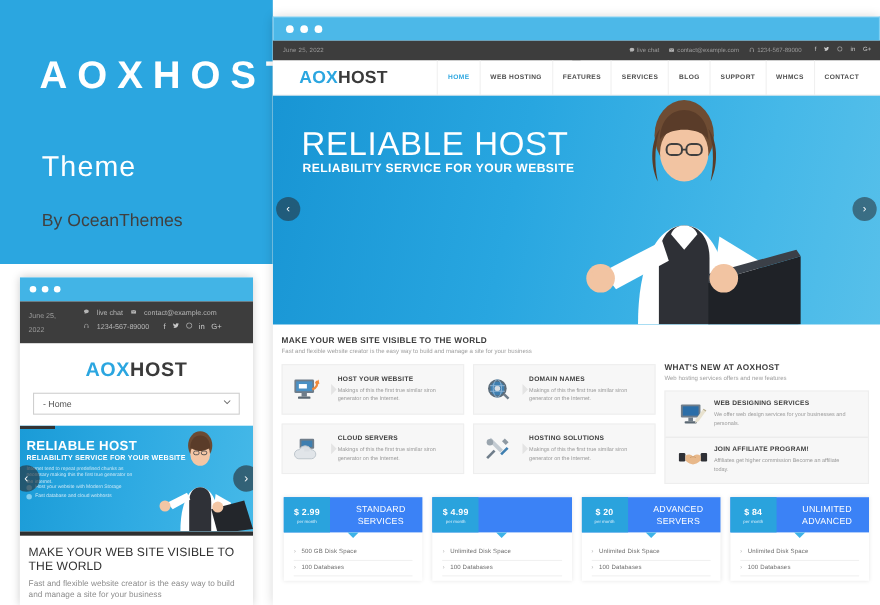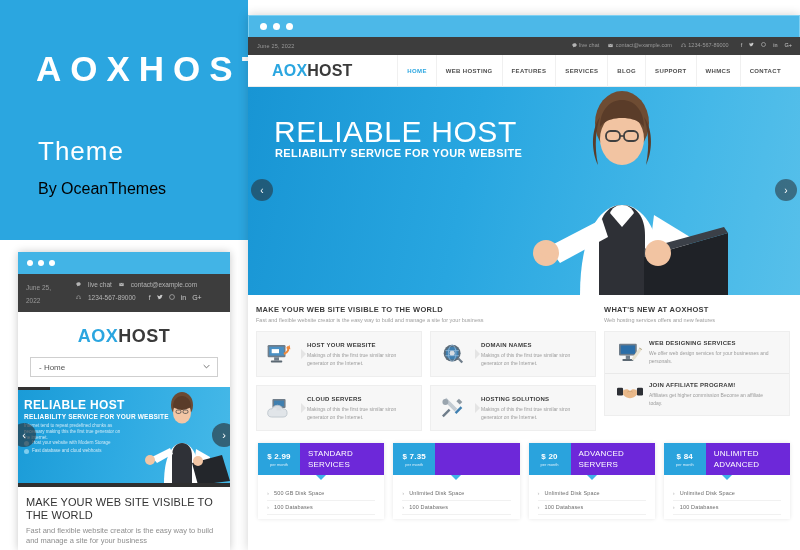--- a/index.html
+++ b/index.html
@@ -18,22 +18,22 @@
   #brand-title{
     position:absolute; left:36px; top:48px;
     color:#ffffff; font-size:35px; font-weight:bold;
     letter-spacing:9px; line-height:42px; width:200px;
   }
   #brand-theme{
     position:absolute; left:38px; top:136px;
     color:#ffffff; font-size:26px; font-weight:400; letter-spacing:1px;
   }
   #brand-by{
-    position:absolute; left:38px; top:180px;
-    color:#000000; font-size:16px; font-weight:400;
+    position:absolute; left:38px; top:192px;
+    color:#404040; font-size:16px; font-weight:400;
   }
   #left-bottom-fill{
     position:absolute; left:0; top:240px; width:248px; height:310px;
     background:#ffffff;
   }
 
   
   #mobile-card{
     position:absolute; left:18px; top:252px; width:212px; height:298px;
     background:#ffffff;
@@ -155,21 +155,21 @@
   #d-arrow-right{ right:3px; }
 
   
   .person-wrap{ position:absolute; bottom:0; }
   #hero .person-wrap{ right:72px; width:210px; height:208px; }
 
   #services-row{
     display:flex; padding:10px 8px 0 8px; gap:8px;
   }
   #svc-left{ width:340px; }
-  #svc-right{ width:186px; }
+  #svc-right{ width:186px;margin-top:24px; }
   .sec-title{ font-size:7.5px; font-weight:bold; color:#3b3b3b; letter-spacing:.3px; }
   .sec-sub{ font-size:5.5px; color:#a0a0a0; margin-top:3px; }
 
   .svc-grid{ display:flex; flex-wrap:wrap; gap:8px; margin-top:8px; }
   .svc-card{
     width:166px; height:46px; background:#f7f7f7; border:1px solid #eeeeee;
     display:flex; align-items:center; position:relative;
   }
   .svc-ico{ width:44px; display:flex; align-items:center; justify-content:center; }
   .svc-txt{ padding-left:6px; }
@@ -185,21 +185,21 @@
   .news-item{ display:flex; align-items:flex-start; padding:8px 8px 8px 6px; }
   .news-item + .news-item{ border-top:1px solid #e9e9e9; }
   .news-ico{ width:38px; display:flex; align-items:center; justify-content:center; padding-top:2px;}
   .news-h{ font-size:6px; font-weight:bold; color:#3b3b3b; letter-spacing:.25px; }
   .news-p{ font-size:5px; color:#9b9b9b; line-height:8px; margin-top:3px; width:120px;}
 
   #pricing{
     display:flex; gap:9px; padding:12px 10px 0 10px;
   }
   .price-card{ width:127px; background:#fff; box-shadow:0 0 4px rgba(0,0,0,.10); }
-  .price-head{ height:32px; background:#6d28d9; display:flex; position:relative; }
+  .price-head{ height:32px; background:#3b82f6; display:flex; position:relative;text-align:center; }
   .price-amt{
     width:42px; background:#2aa3dd; color:#fff; display:flex; flex-direction:column;
     align-items:center; justify-content:center;
   }
   .price-amt .amt{ font-size:8px; font-weight:bold; letter-spacing:.2px; }
   .price-amt .per{ font-size:4px; color:#d7eefa; margin-top:1px;}
   .price-name{
     flex:1; color:#fff; font-size:8px; line-height:11px; display:flex;
     align-items:center; padding-left:8px; letter-spacing:.2px;
   }
@@ -560,21 +560,21 @@
       </div>
       <ul class="price-feats">
         <li>500 GB Disk Space</li>
         <li>100 Databases</li>
       </ul>
     </div>
 
     <div class="price-card">
       <div class="price-head">
         <div class="price-amt">
-          <span class="amt">$ 7.35</span>
+          <span class="amt">$ 4.99</span>
           <span class="per">per month</span>
         </div>
         <span class="price-caret"></span>
       </div>
       <ul class="price-feats">
         <li>Unlimited Disk Space</li>
         <li>100 Databases</li>
       </ul>
     </div>
 

